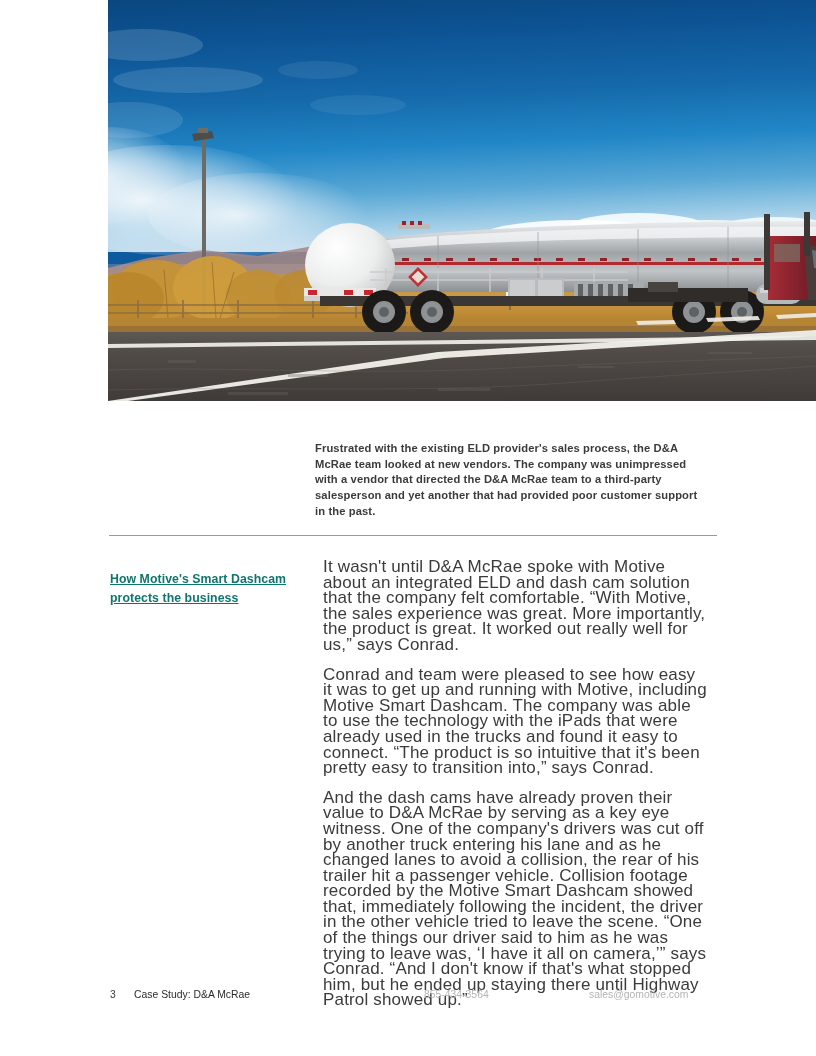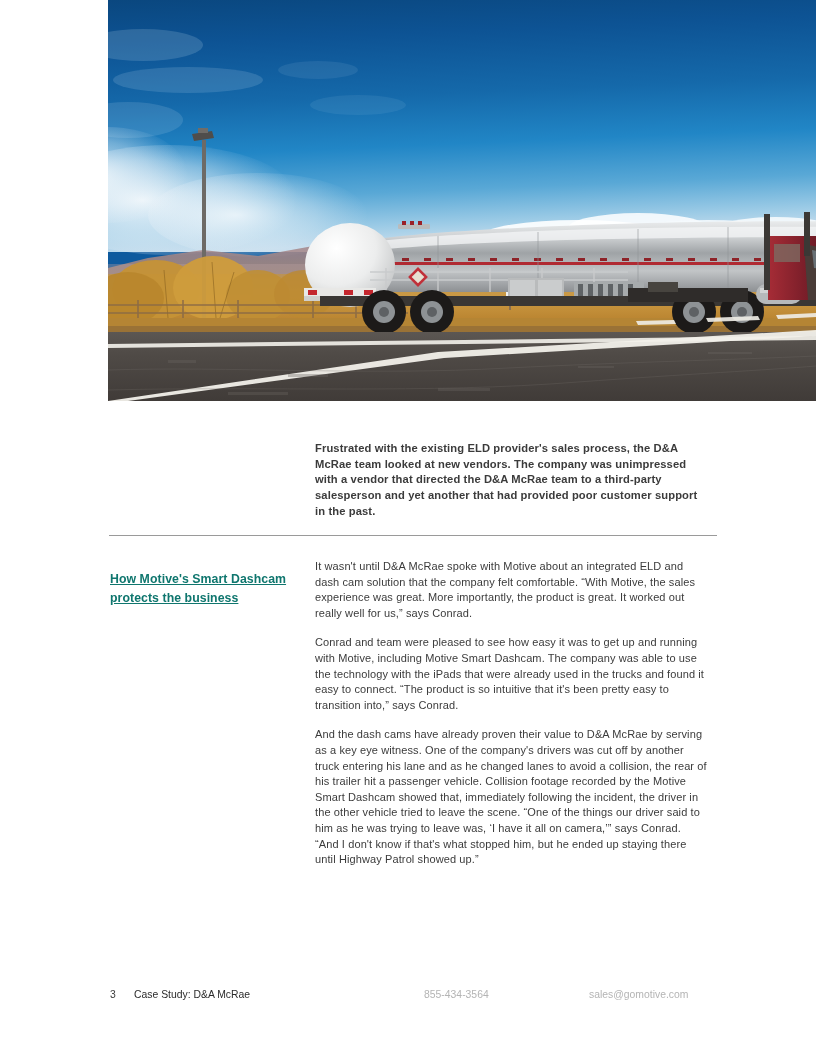--- a/index.html
+++ b/index.html
@@ -63,22 +63,22 @@
     text-decoration: underline;
   }
 
   .body-col {
     position: absolute;
     left: 315px;
     top: 559px;
     width: 392px;
   }
   .body-col p {
-    margin: 0 0 14px 0;
-    font-size: 11px;
+    margin: 0 0 14px 8px;
+    font-size: 17px;
     line-height: 15.6px;
     color: #3b3b3b;
     letter-spacing: 0.01em;
   }
   .body-col p:last-child { margin-bottom: 0; }
 
   
   .footer { position: absolute; left: 0; top: 988px; width: 816px; height: 20px; }
   .footer span {
     position: absolute;

